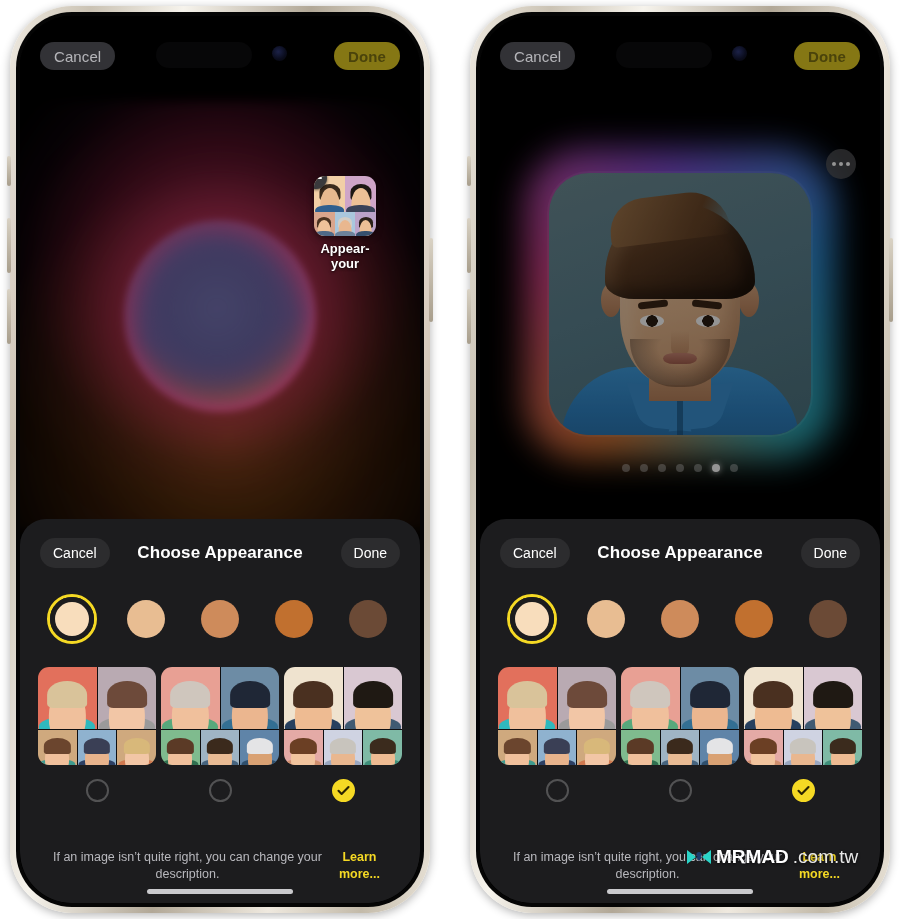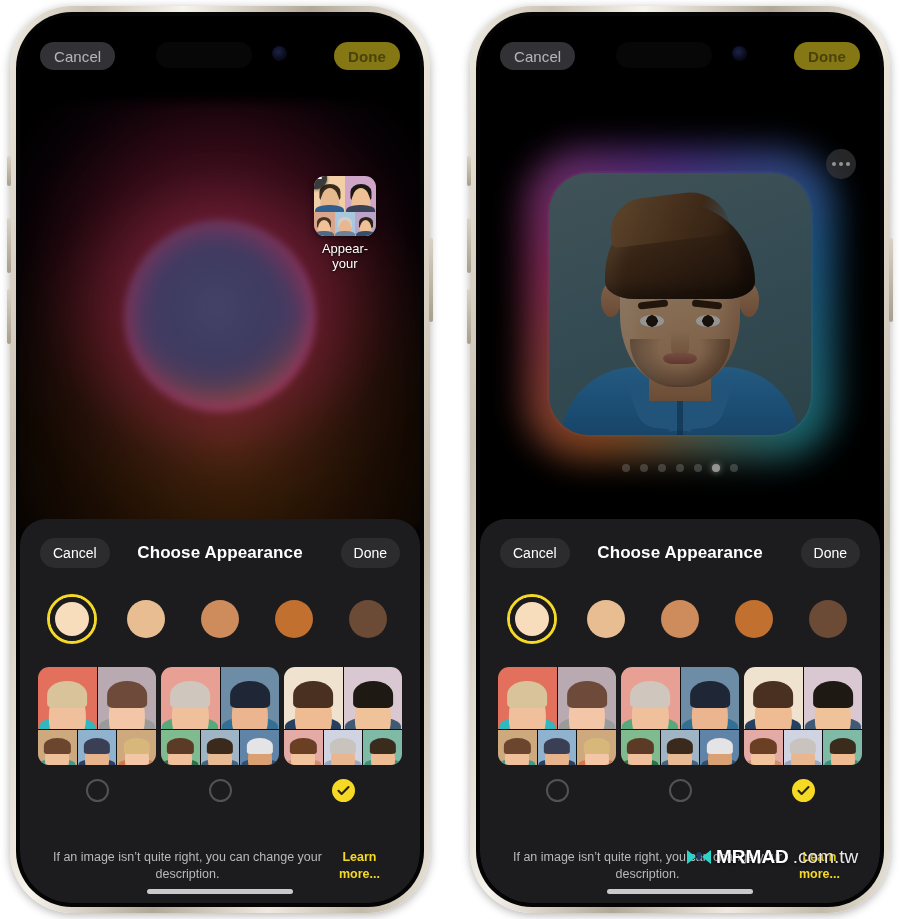--- a/index.html
+++ b/index.html
@@ -218,21 +218,21 @@
                 width: 96%; height: 34%; border-radius: 44% 44% 0 0; }
   .minus-badge {
     position: absolute; left: -9px; top: -9px; z-index: 3;
     width: 22px; height: 22px; border-radius: 50%;
     background: #3a3a3c; display: flex; align-items: center; justify-content: center;
     box-shadow: 0 1px 3px rgba(0,0,0,.6);
   }
   .minus-badge i { display:block; width: 11px; height: 2.5px; background: #fff; border-radius: 2px; }
   .chip-label {
     margin-top: 5px; color: #fff; font-size: 13px; line-height: 15px;
-    text-align: center; font-weight: 400; text-shadow: 0 1px 3px rgba(0,0,0,.85);
+    text-align: center; font-weight: 700; text-shadow: 0 1px 3px rgba(0,0,0,.85);
   }
 
   
   .sheet {
     position: absolute; left: 0; right: 0; bottom: 0; z-index: 8;
     height: 384px;
     background: #1c1c1e;
     border-radius: 26px 26px 50px 50px;
     padding: 12px 14px 0;
     display: flex; flex-direction: column;

